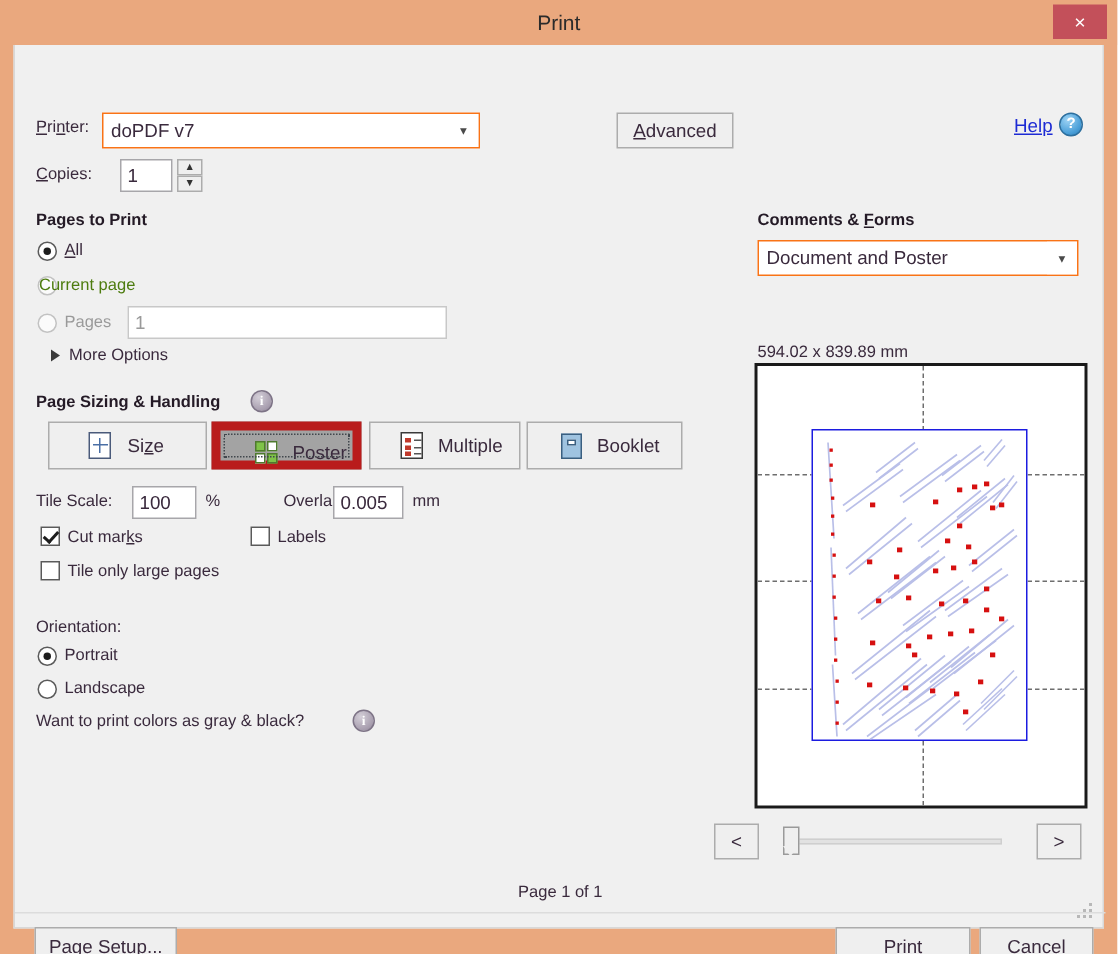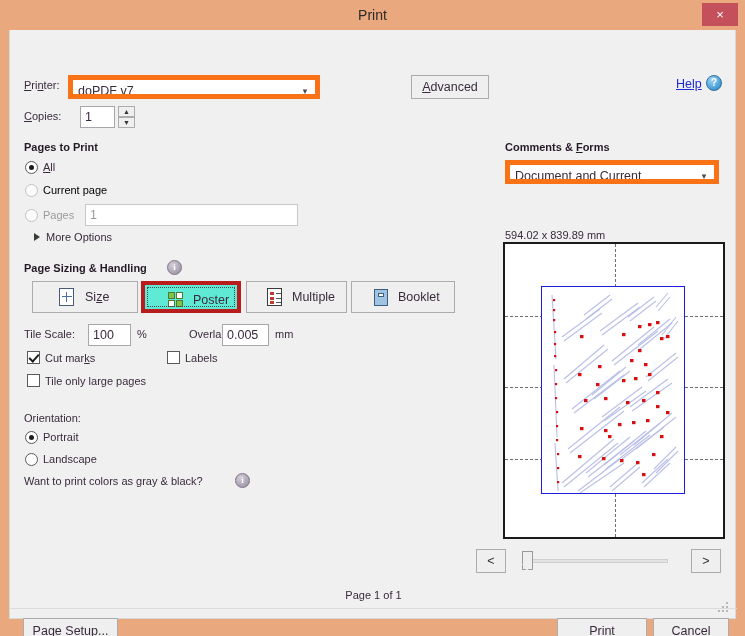--- a/index.html
+++ b/index.html
@@ -78,21 +78,21 @@
     font-weight: bold;
     color: #241a26;
   }
   .u { text-decoration: underline; }
 
   
   .combo {
     position: absolute;
     box-sizing: border-box;
     background: #ffffff;
-    border: 5px solid #f97316;
+    border: 1px solid #f97316;
     font-size: 12.5px;
     color: #3a2a3d;
     padding-left: 5px;
     line-height: 22px;
     height: 24px;
     cursor: pointer;
     white-space: nowrap;
     overflow: hidden;
   }
   .combo .arrow {
@@ -261,22 +261,22 @@
   
   .mode-btn {
     position: absolute;
     box-sizing: border-box;
     height: 32px;
     background: #efefef;
     border: 1px solid #acacac;
     cursor: pointer;
   }
   .mode-btn.selected {
-    background: #5eead4;
-    border: 4px solid #b91c1c;
+    background: #a3a3a3;
+    border: 6px solid #b91c1c;
   }
   .mode-btn.selected::after {
     content: "";
     position: absolute;
     left: 2px; top: 2px; right: 2px; bottom: 2px;
     border: 1px dotted #41474d;
     pointer-events: none;
   }
   .mode-btn .mlabel {
     position: absolute;
@@ -497,21 +497,21 @@
           <span>▼</span>
         </div>
     </div>
 
     <div class="lbl lbl-bold" style="left:14px; top:111px;">Pages to Print</div>
 
     <div class="radio checked" style="left:15px; top:131px;"></div>
     <div class="lbl" style="left:33px; top:131px;"><span class="u">A</span>ll</div>
 
     <div class="radio disabled" style="left:15px; top:154px;"></div>
-    <div class="lbl" style="left:33px; top:154px; color:#000000;">Current page</div>
+    <div class="lbl" style="left:16px; top:154px; color:#4d7c0f;">Current page</div>
 
     <div class="radio disabled" style="left:15px; top:179px;"></div>
     <div class="lbl" style="left:33px; top:179px; color:#9a9a9a;">Pages</div>
     <div class="txtbox disabled" style="left:75px; top:174px; width:213px;">1</div>
 
     <div class="tri" style="left:24px; top:203px;"></div>
     <div class="lbl" style="left:36px; top:201px;">More Options</div>
 
     <div class="lbl lbl-bold" style="left:14px; top:232px;">Page Sizing &amp; Handling</div>
     <div class="info-icon" style="left:157px; top:230px;">i</div>
@@ -574,21 +574,21 @@
     <div class="radio checked" style="left:15px; top:401px;"></div>
     <div class="lbl" style="left:33px; top:401px;">Portrait</div>
     <div class="radio" style="left:15px; top:423px;"></div>
     <div class="lbl" style="left:33px; top:423px;">Landscape</div>
 
     <div class="lbl" style="left:14px; top:445px;">Want to print colors as gray &amp; black?</div>
     <div class="info-icon" style="left:225px; top:443px;">i</div>
 
     <div class="lbl lbl-bold" style="left:495px; top:111px;">Comments &amp; <span class="u">F</span>orms</div>
     <div class="combo" style="left:495px; top:130px; width:214px;">
-      <span>Document and Current</span>
+      <span>Document and Poster</span>
       <span class="arrow">▾</span>
     </div>
 
     <div class="lbl" style="left:495px; top:199px;">594.02 x 839.89 mm</div>
 
     <div class="preview-frame" style="left:493px; top:212px; width:222px; height:297px;">
 
       <div class="tile-line tile-v" style="left:110px; top:0; height:293px;"></div>
       <div class="tile-line tile-h" style="left:0; top:72px; width:218px;"></div>
       <div class="tile-line tile-h" style="left:0; top:143px; width:218px;"></div>

